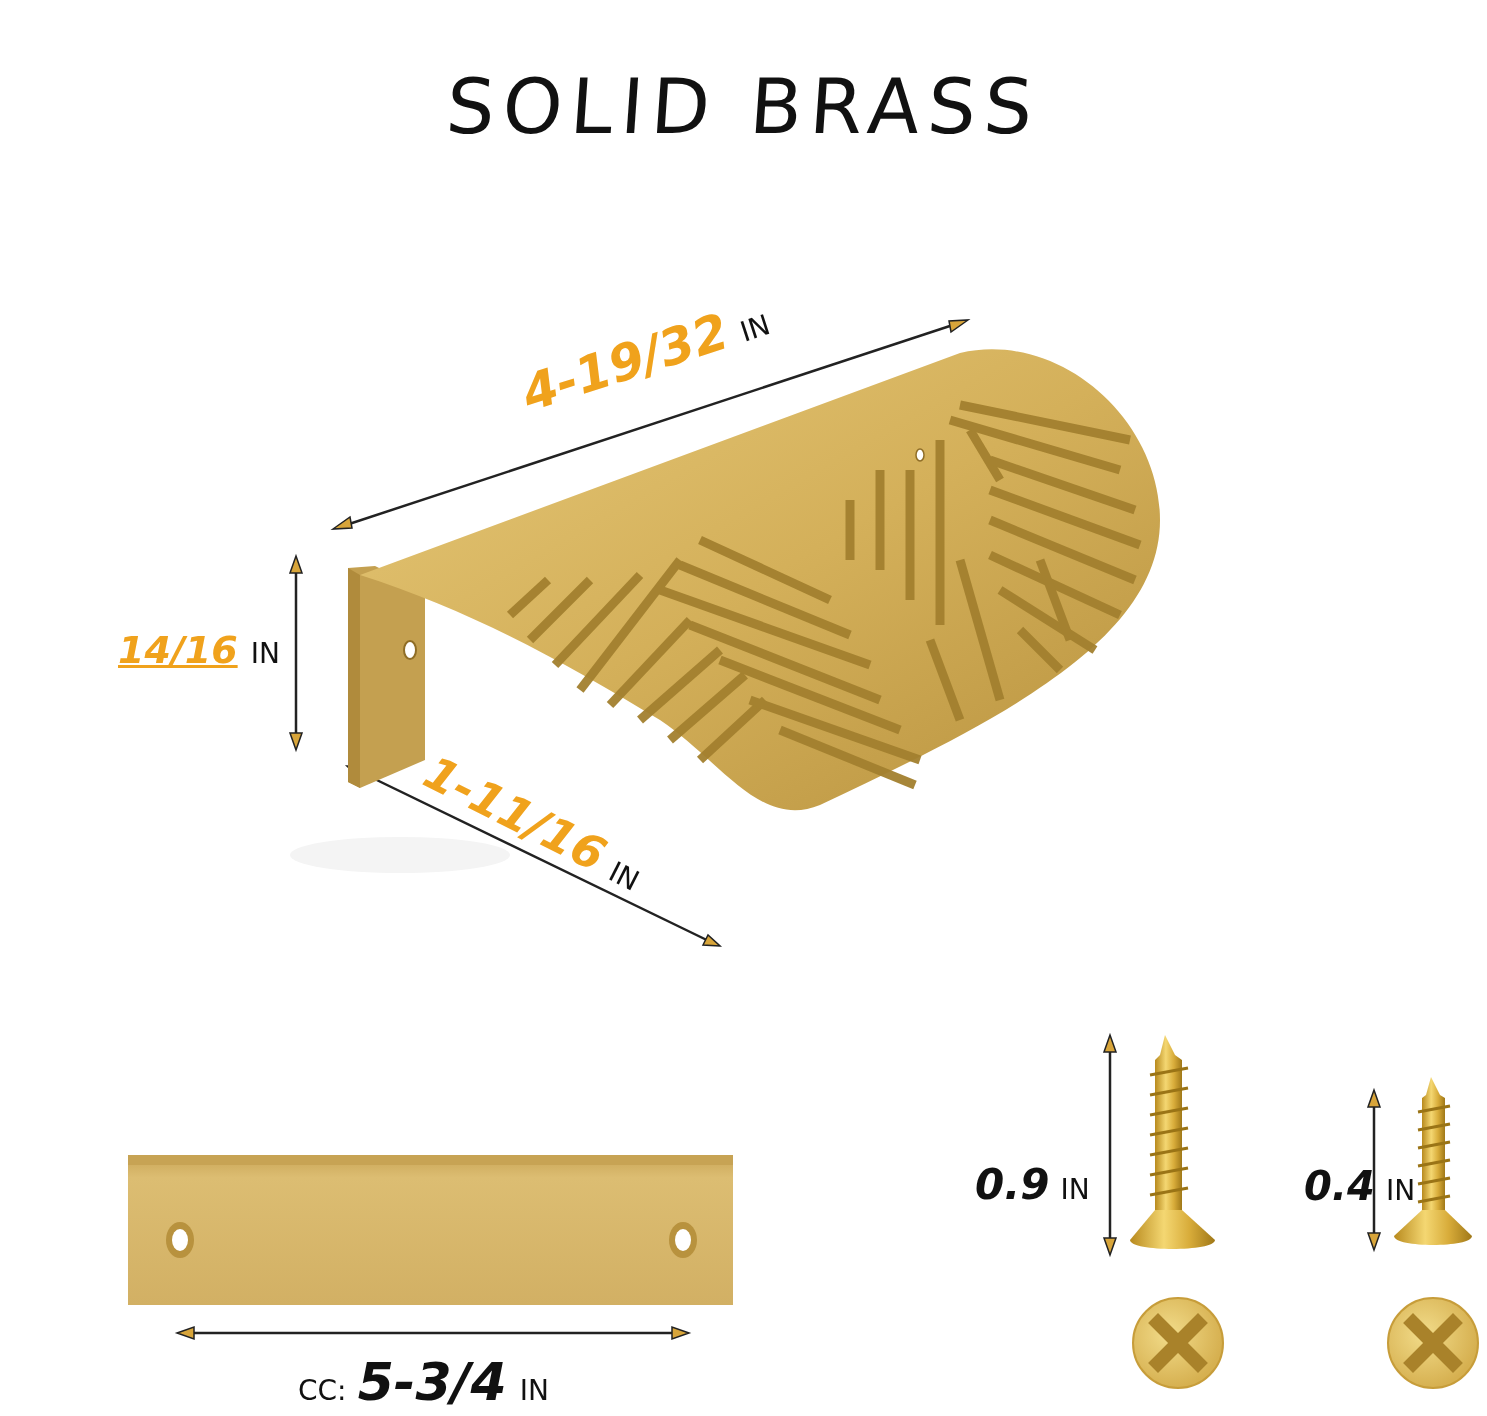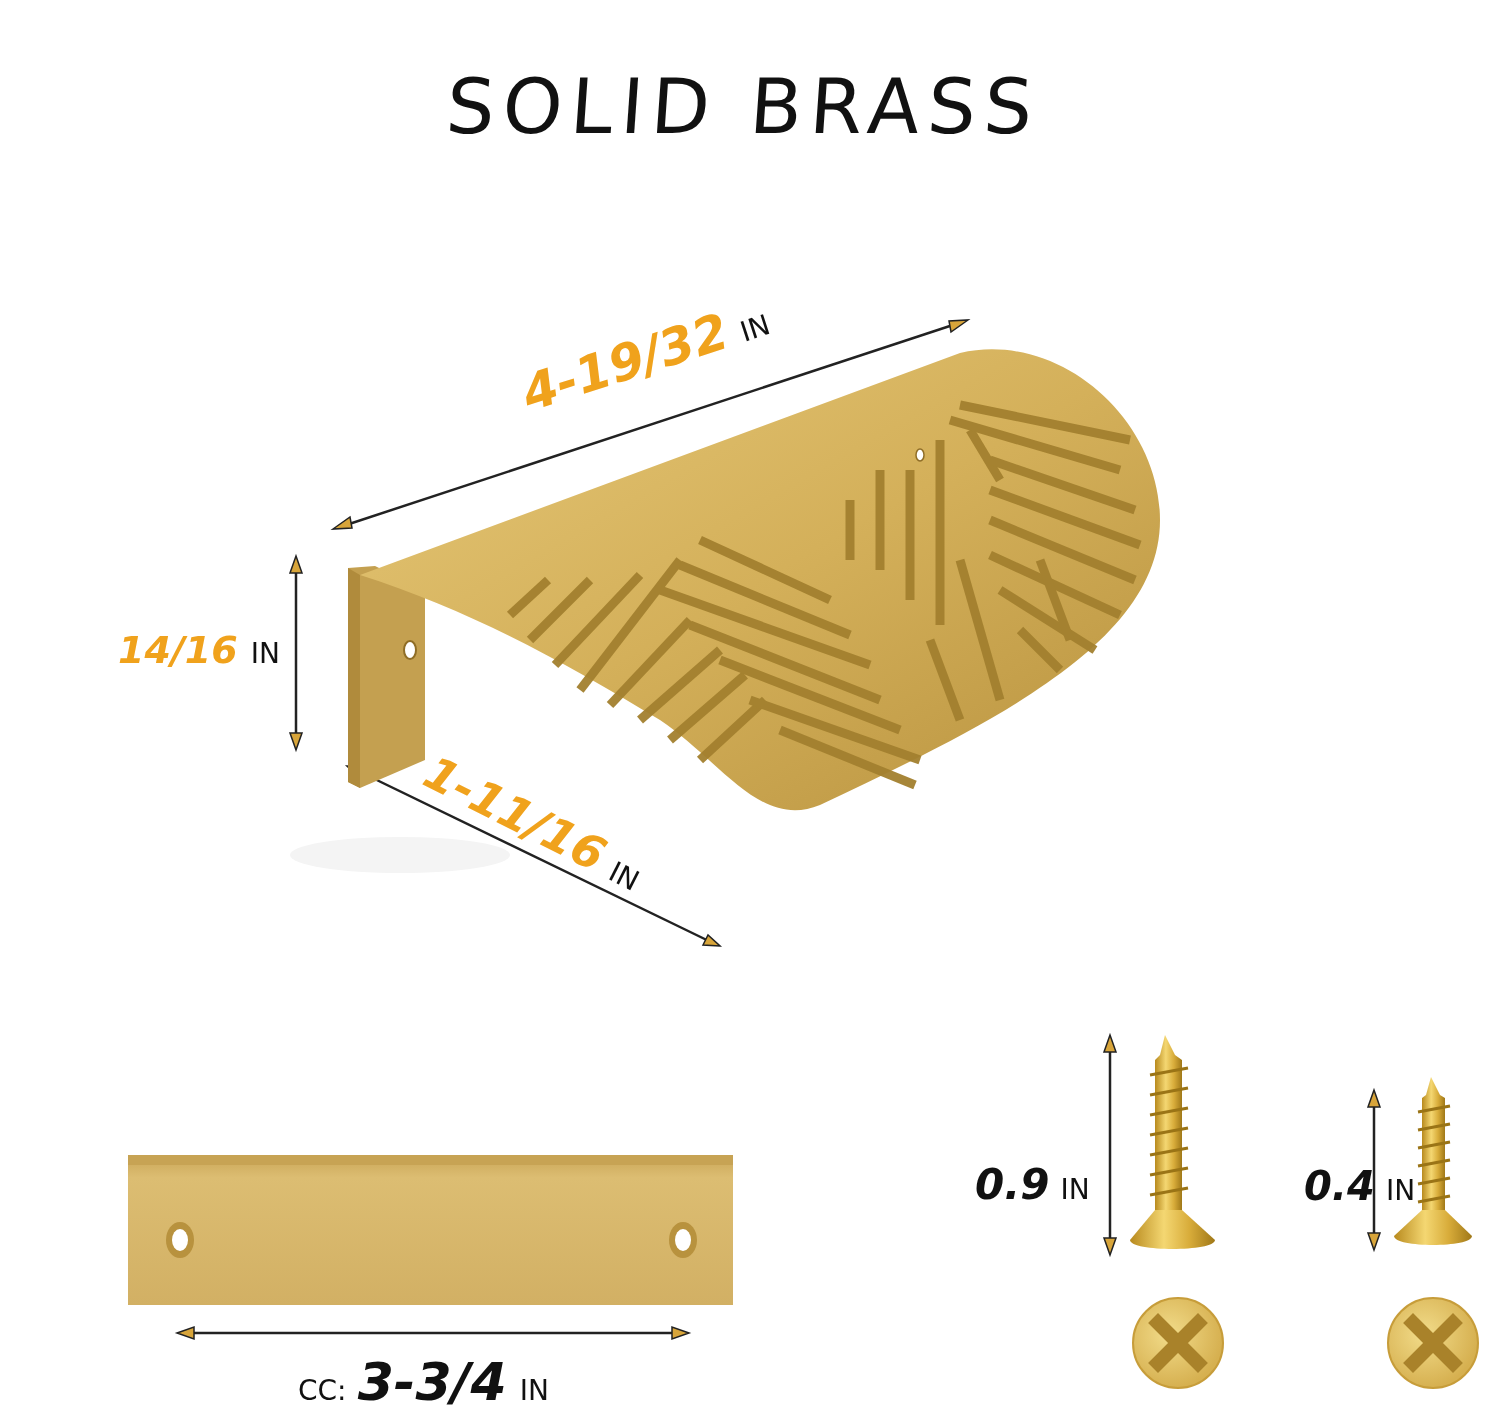--- a/index.html
+++ b/index.html
@@ -165,32 +165,32 @@
     <path d="M1413,1323 L1453,1363 M1453,1323 L1413,1363" stroke="#a9822a" stroke-width="14" stroke-linecap="square"></path>
   </g>
 </svg>
 
 <div class="abs" style="left:515px; top:368px; transform:rotate(-18deg); transform-origin:left top; white-space:nowrap;">
   <span class="dim" style="font-size:50px;">4-19/32</span>
   <span class="unit" style="font-size:28px; margin-left:8px;">IN</span>
 </div>
 
 <div class="abs" style="left:118px; top:628px; white-space:nowrap;">
-  <span class="dim" style="font-size:38px;">14/16</span>
+  <span class="dim" style="font-size:38px;text-decoration:underline;">14/16</span>
   <span class="unit" style="font-size:28px; margin-left:8px;">IN</span>
 </div>
 
 <div class="abs" style="left:440px; top:745px; transform:rotate(27deg); transform-origin:left top; white-space:nowrap;">
   <span class="dim" style="font-size:46px;">1-11/16</span>
   <span class="unit" style="font-size:28px; margin-left:8px;">IN</span>
 </div>
 
 <div class="abs" style="left:298px; top:1352px; white-space:nowrap;">
   <span class="unit" style="font-size:28px;text-align:center;">CC:</span>
-  <span class="dark" style="font-size:52px; margin-left:6px;">3-3/4</span>
+  <span class="dark" style="font-size:52px; margin-left:6px;">5-3/4</span>
   <span class="unit" style="font-size:28px; margin-left:8px;">IN</span>
 </div>
 
 <div class="abs" style="left:975px; top:1160px; white-space:nowrap;">
   <span class="dark" style="font-size:42px;">0.9</span>
   <span class="unit" style="font-size:28px; margin-left:6px;">IN</span>
 </div>
 
 <div class="abs" style="left:1304px; top:1163px; white-space:nowrap;">
   <span class="dark" style="font-size:40px;">0.4</span>

